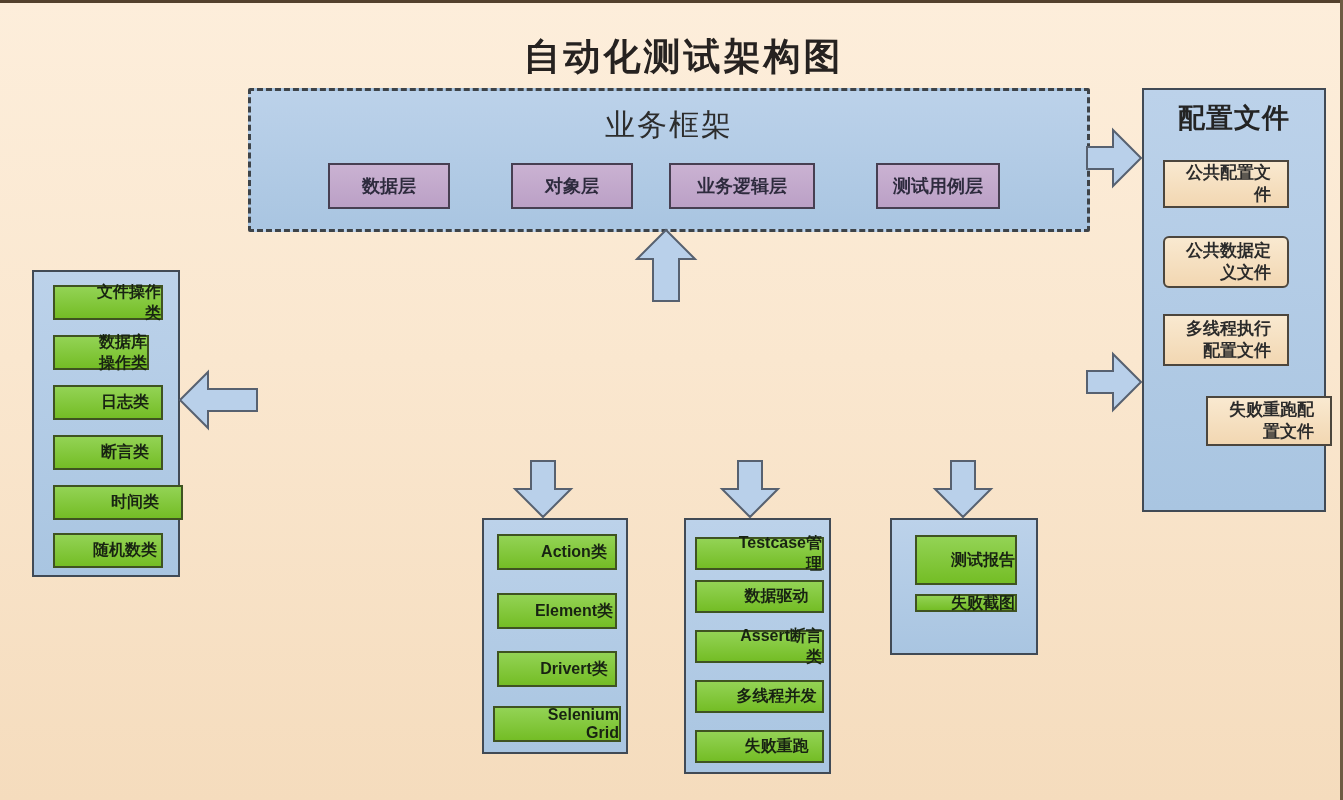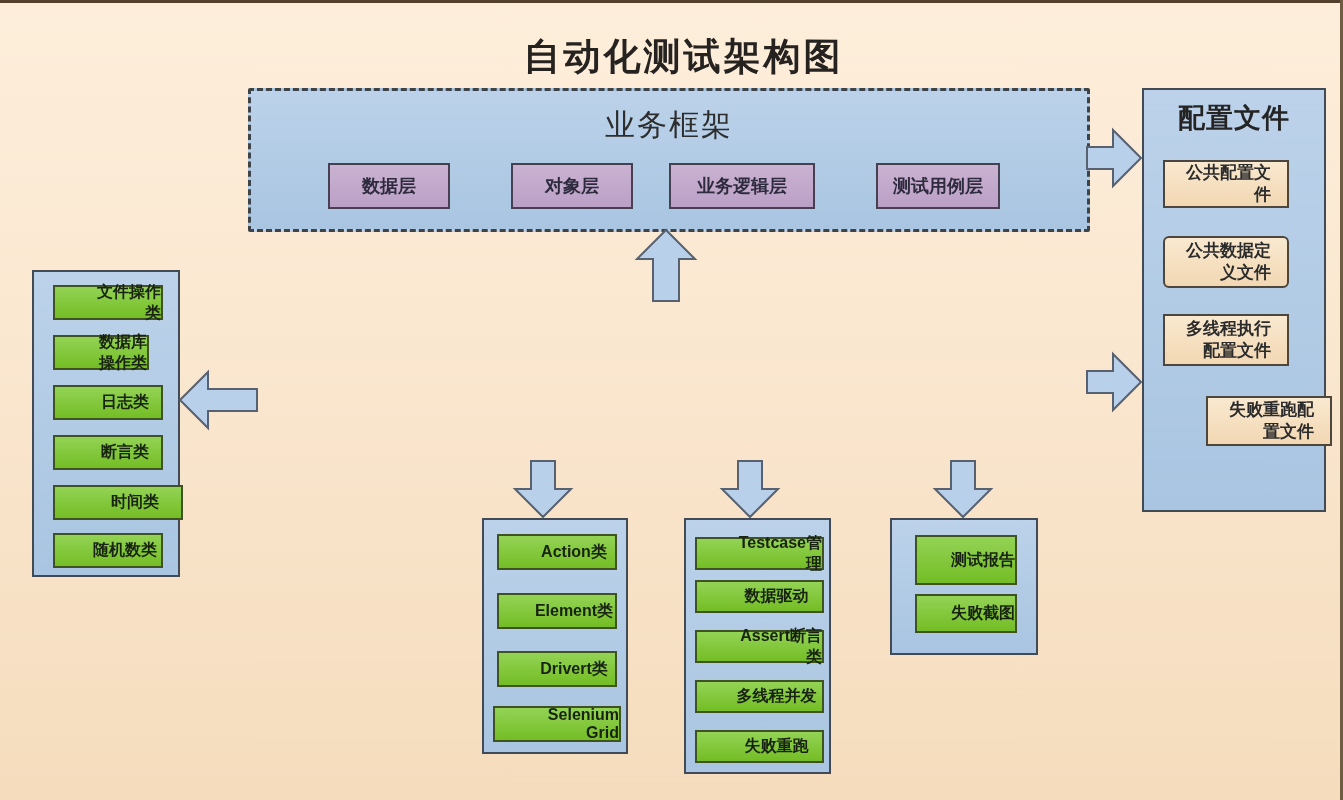--- a/index.html
+++ b/index.html
@@ -97,21 +97,21 @@
   .sub2{left:684px;top:518px;width:147px;height:256px;}
   .sub2 .t0{left:9px;top:17px;width:129px;height:33px;}
   .sub2 .t1{left:9px;top:60px;width:129px;height:33px;}
   .sub2 .t2{left:9px;top:110px;width:129px;height:33px;}
   .sub2 .t3{left:9px;top:160px;width:129px;height:33px;}
   .sub2 .t4{left:9px;top:210px;width:129px;height:33px;}
 
   
   .sub3{left:890px;top:518px;width:148px;height:137px;}
   .sub3 .a0{left:23px;top:15px;width:102px;height:50px;}
-  .sub3 .a1{left:23px;top:74px;width:102px;height:39px;}
+  .sub3 .a1{left:23px;top:74px;width:102px;height:18px;}
 
   .arrows{position:absolute;left:0;top:0;pointer-events:none;}
   .arrows polygon{fill:#b9d0ea;stroke:#576170;stroke-width:2;stroke-linejoin:miter;}
 </style>
 </head>
 <body>
 
 <div class="canvas">
 
   <h1 class="title">自动化测试架构图</h1>

